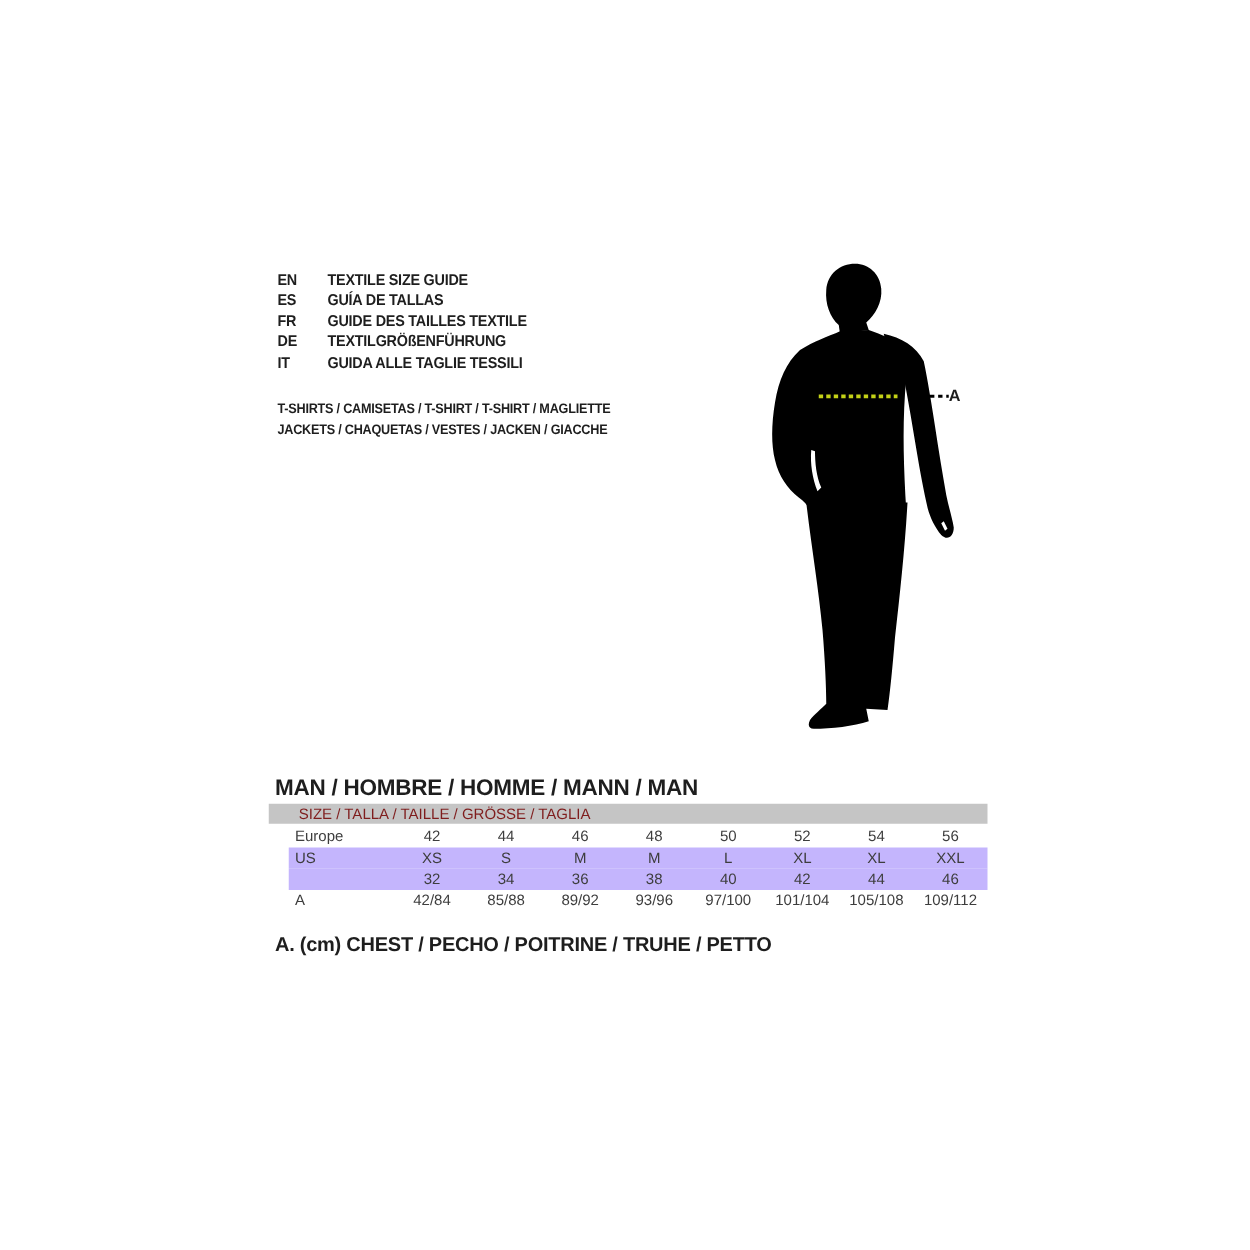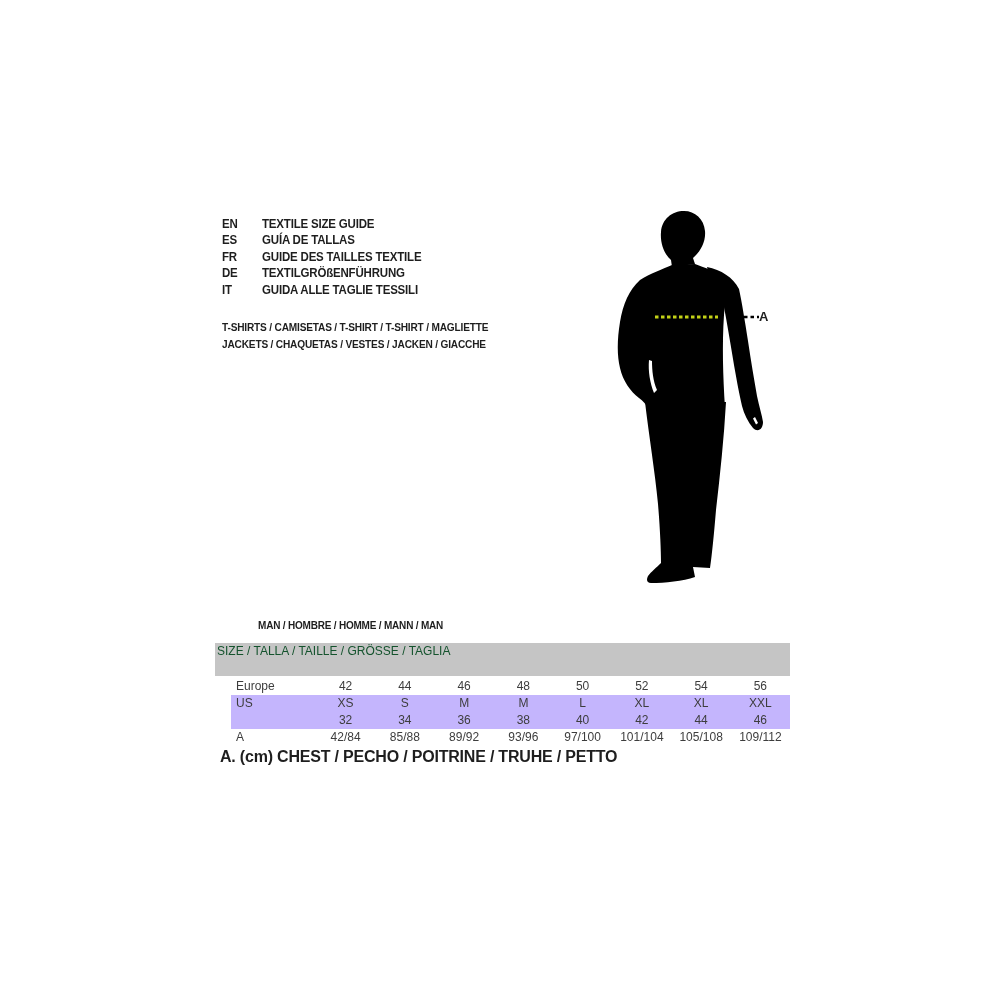--- a/index.html
+++ b/index.html
@@ -18,27 +18,27 @@
   .lang-code{width:40px;flex:0 0 40px;}
 
   
   .product-block{left:222px;top:299px;font-size:11px;line-height:16.8px;margin-top:20px;}
 
   
   .figure-wrap{left:615px;top:210px;width:160px;height:390px;}
   .measure-label{left:759px;top:309px;font-size:13px;font-weight:600;}
 
   
-  .gender-line{left:220px;top:620px;font-size:10px;margin-left:38px;}
+  .gender-line{left:220px;top:620px;font-size:18px;}
 
   
   .size-table{left:215px;top:643px;width:575px;font-size:12px;color:#3d3d3d;}
   .thead{
-    height:33px;line-height:17px;background:#c5c5c5;color:#14532d;
-    padding-left:2px;margin-bottom:2px;
+    height:16px;line-height:17px;background:#c5c5c5;color:#7f1d1d;
+    padding-left:24px;margin-bottom:2px;
   }
   .trow{display:grid;grid-template-columns:85px repeat(8,1fr);height:17px;line-height:17px;margin-left:16px;}
   .trow.shaded{background:#c4b5fd;}
   .tlabel{text-align:left;padding-left:5px;}
   .tcell{text-align:center;}
 
   
   .footer-note{left:220px;top:748px;font-size:16px;}
 </style>
 </head>

